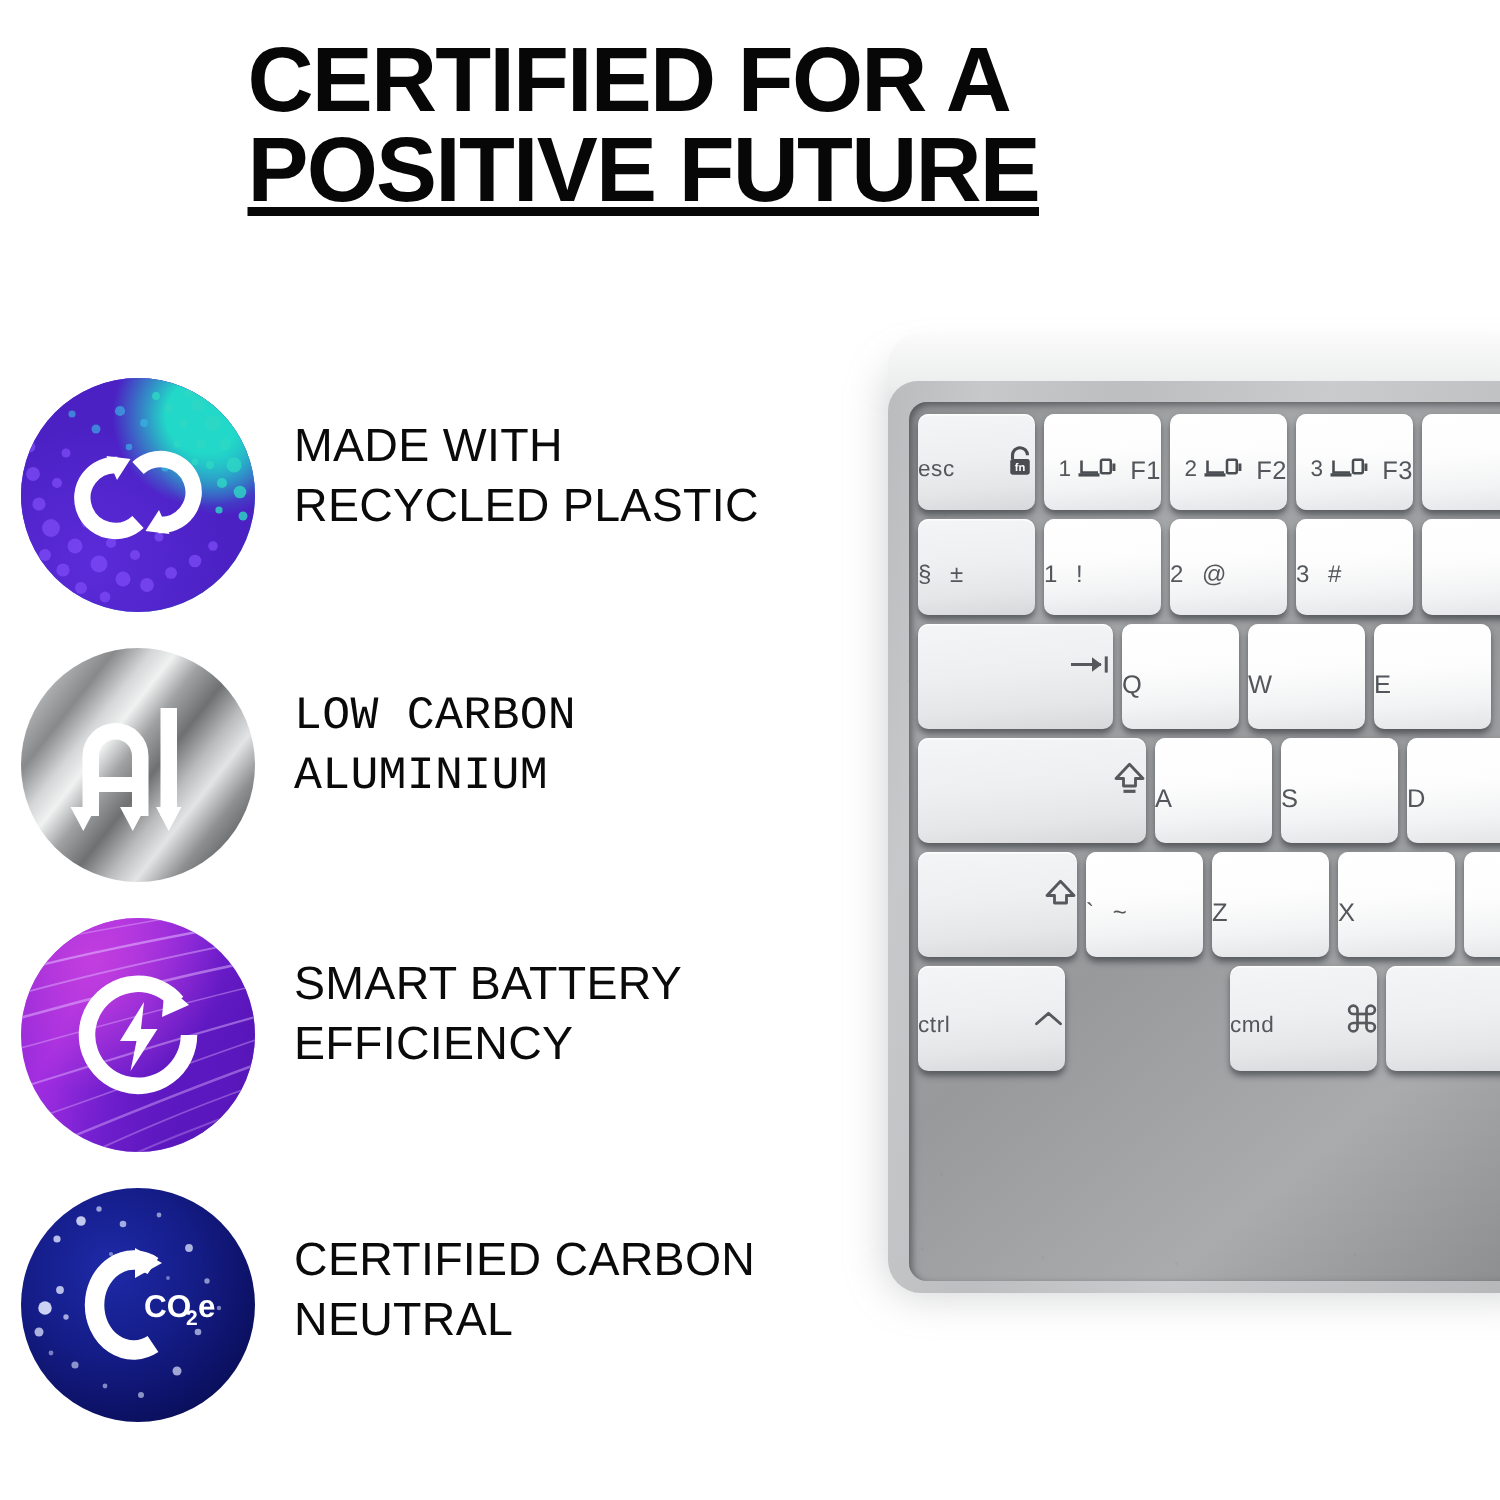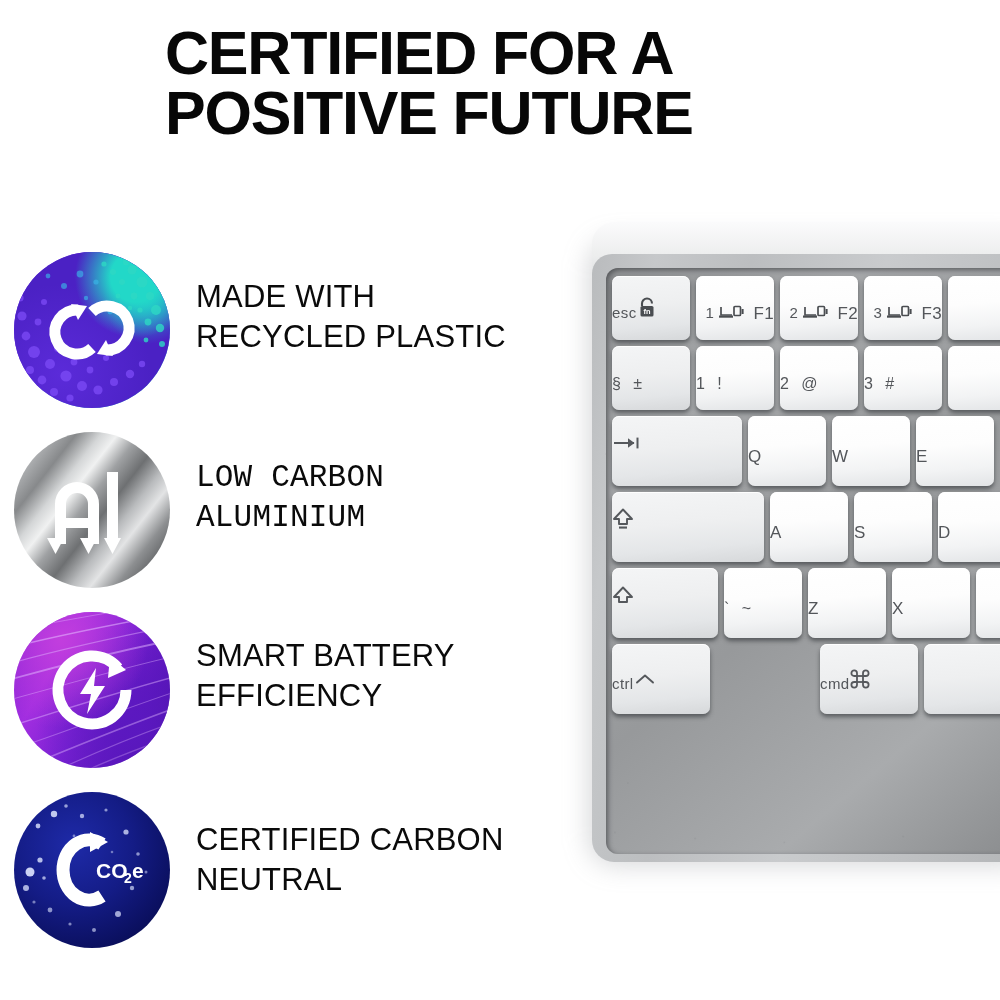--- a/index.html
+++ b/index.html
@@ -11,21 +11,21 @@
   }
   .stage{position:absolute;inset:0;}
 
   
   .headline{
     position:absolute;left:165px;top:24px;width:700px;
     font-weight:700;font-size:61px;line-height:0.98;
     letter-spacing:-1.2px;color:#070707;
     font-family:"Liberation Sans", sans-serif;
   }
-  .headline .l2{display:block;}
+  .headline .l2{display:block;text-decoration:underline;}
 
   
   .features{position:absolute;left:0;top:246px;width:600px;}
   .feature{position:relative;height:180px;}
   .badge{
     position:absolute;left:14px;top:6px;
     width:156px;height:156px;border-radius:50%;
     overflow:hidden;
   }
   .badge .tex{position:absolute;inset:0;}
@@ -114,21 +114,21 @@
     font-family:"Liberation Sans", sans-serif;
     overflow:hidden;
   }
   .key.mod{
     background:linear-gradient(175deg,#f4f5f6 0%, #eeeff0 45%, #e4e6e8 76%, #d6d8da 100%);
   }
   .key .top{font-size:15px;line-height:1;margin-top:9px;letter-spacing:.4px;}
   .key .bot{font-size:17px;line-height:1;margin-top:10px;letter-spacing:.3px;}
   .key .single{font-size:17px;line-height:1;margin-top:10px;}
   .key .pair{font-size:16px;line-height:1;margin-top:11px;letter-spacing:4px;}
-  .key .ctr{flex:1;display:flex;align-items:center;justify-content:flex-start;width:100%;}
+  .key .ctr{flex:1;display:flex;align-items:center;justify-content:flex-end;width:100%;}
   .key .ctr-top{display:flex;align-items:center;justify-content:center;width:100%;margin-top:9px;gap:4px;}
   .key svg{display:block;}
 </style>
 </head>
 <body>
 
 <div class="stage">
 
   <div class="headline">
     <span>CERTIFIED FOR A</span>

